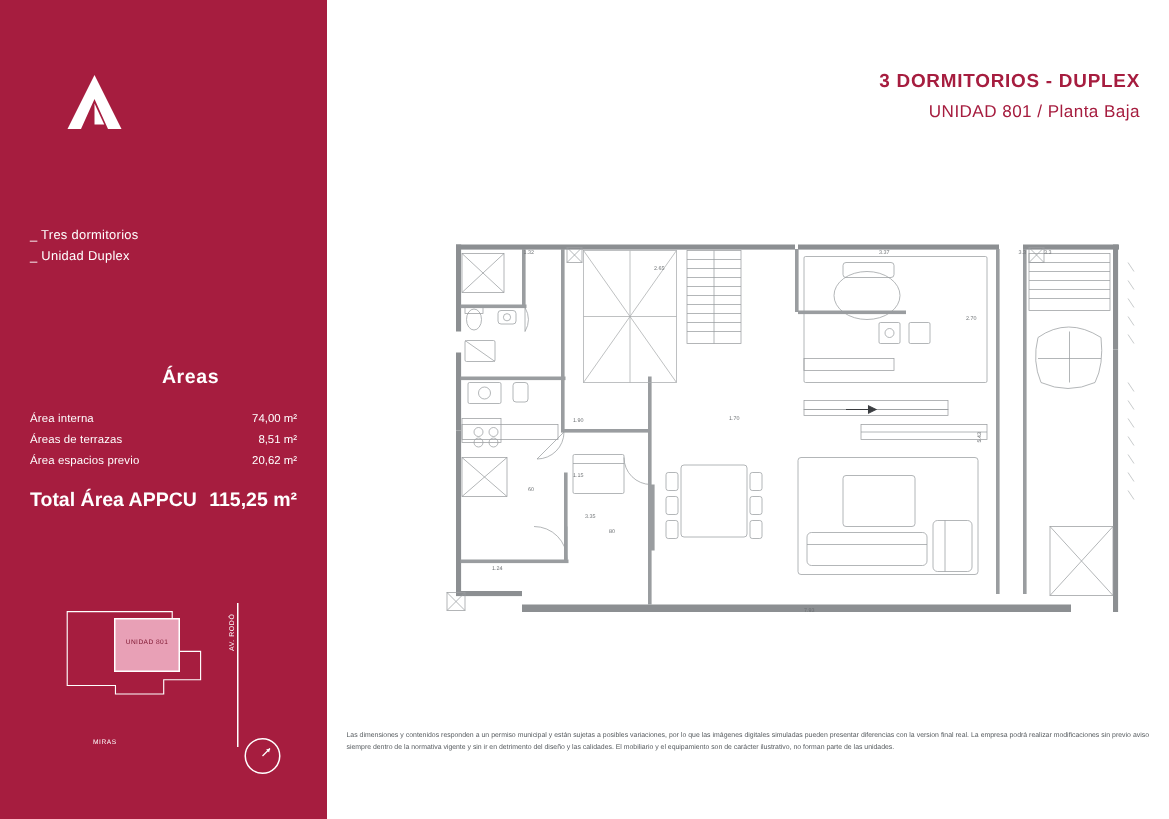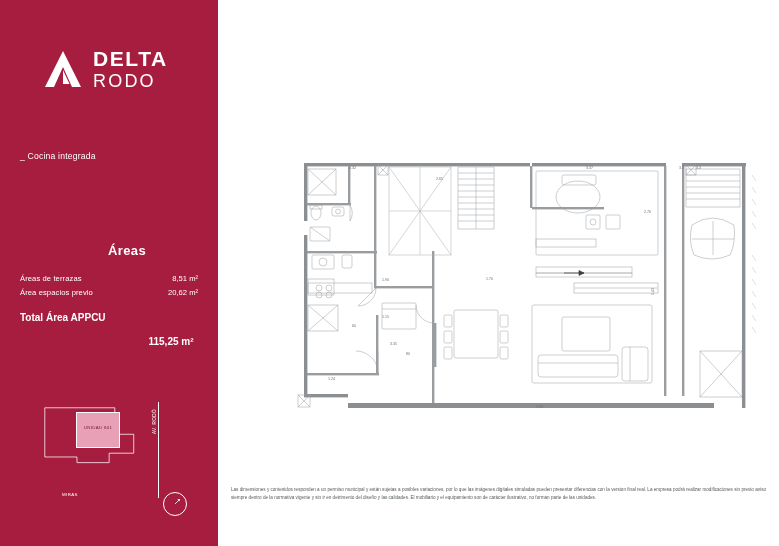--- a/index.html
+++ b/index.html
@@ -89,23 +89,23 @@
     display: flex;
     justify-content: space-between;
   }
   .area-row .lbl { letter-spacing: .1px; }
   .area-row .val { font-weight: normal; text-align: right; min-width: 54px;}
   .area-total {
     display: flex;
     justify-content: space-between;
     margin-top: 11px;
     font-weight: bold;
-    font-size: 10px;
-  }
-  .area-total .val { min-width: 54px; text-align: center; margin-top: 24px; }
+    font-size: 13px;
+  }
+  .area-total .val { min-width: 54px; text-align: center; }
 
   
   .keyplan {
     position: absolute;
     left: 40px;
     top: 404px;
     width: 140px;
     height: 100px;
   }
   .kp-outline {
@@ -228,33 +228,34 @@
 <div class="sidebar">
 
   <div class="logo-block">
     <div class="logo-mark">
       <svg width="38" height="40" viewBox="0 0 38 40">
         <polygon points="19,2 37,38 28,38 19,18 10,38 1,38" fill="#ffffff"></polygon>
         <polygon points="19,20 26,36 12,36" fill="#a61d3f"></polygon>
         <polygon points="19,21 25.5,35 19,35" fill="#ffffff"></polygon>
       </svg>
     </div>
-    <div class="logo-text">
-      <div class="logo-delta">DELTA</div>
-      <div class="logo-rodo">RODO</div>
+  </div>
+
+  <div class="features">
+    <div class="feature-item">_ Tres dormitorios</div>
+    <div class="feature-item">_ Unidad Duplex</div>
+  </div>
+
+  <div class="areas-title">Áreas</div>
+
+  <div class="areas-table">
+    <div class="area-row">
+      <span class="lbl">Área interna</span>
+      <span class="val">74,00 m²</span>
     </div>
-  </div>
-
-  <div class="features">
-    <div class="feature-item">_ Cocina integrada</div>
-  </div>
-
-  <div class="areas-title">Áreas</div>
-
-  <div class="areas-table">
     <div class="area-row">
       <span class="lbl">Áreas de terrazas</span>
       <span class="val">8,51 m²</span>
     </div>
     <div class="area-row">
       <span class="lbl">Área espacios previo</span>
       <span class="val">20,62 m²</span>
     </div>
     <div class="area-total">
       <span class="lbl">Total Área APPCU</span>
@@ -277,20 +278,24 @@
   <div class="compass">
     <svg width="22" height="22" viewBox="0 0 22 22">
       <line x1="11" y1="11" x2="16" y2="6" stroke="#ffffff" stroke-width="0.8"></line>
       <polygon points="16,6 13.4,6.6 15.4,8.6" fill="#ffffff"></polygon>
     </svg>
   </div>
 </div>
 
 <div class="right">
 
+  <div class="title-block">
+    <div class="title-main">3 DORMITORIOS - DUPLEX</div>
+    <div class="title-sub">UNIDAD 801 / Planta Baja</div>
+  </div>
 
   <div class="plan">
     <svg width="480" height="270" viewBox="0 0 480 270">
       <defs>
         <pattern id="hatch" width="4" height="4" patternUnits="userSpaceOnUse" patternTransform="rotate(45)">
           <line x1="0" y1="0" x2="0" y2="4" stroke="#c9cccd" stroke-width="0.5"></line>
         </pattern>
       </defs>
 
       <g stroke="#8c8f92" fill="none" stroke-width="0.6">

